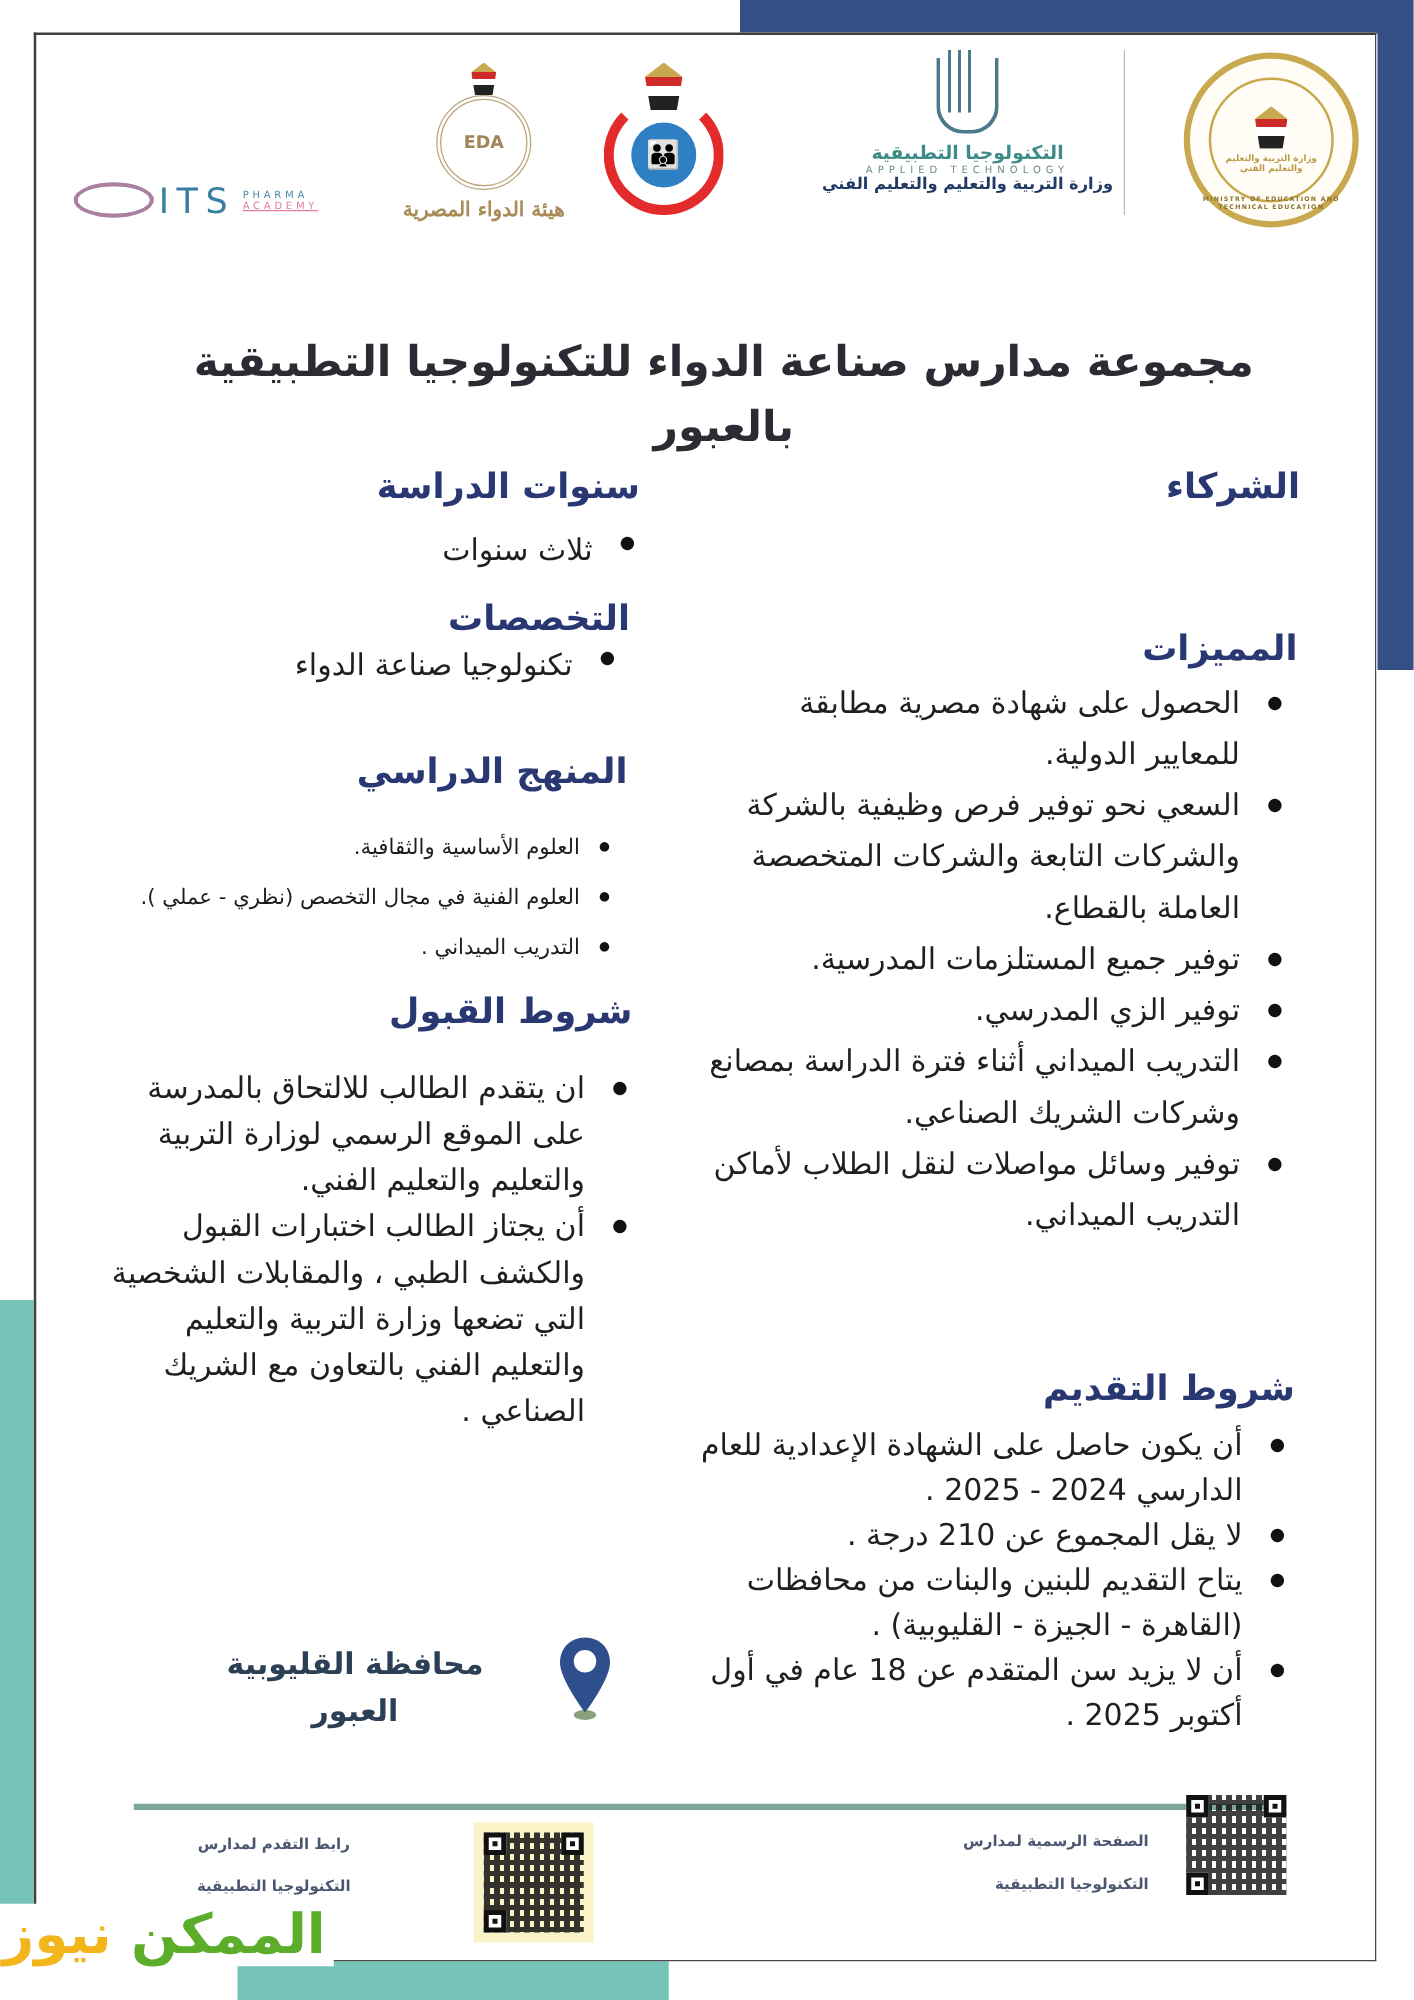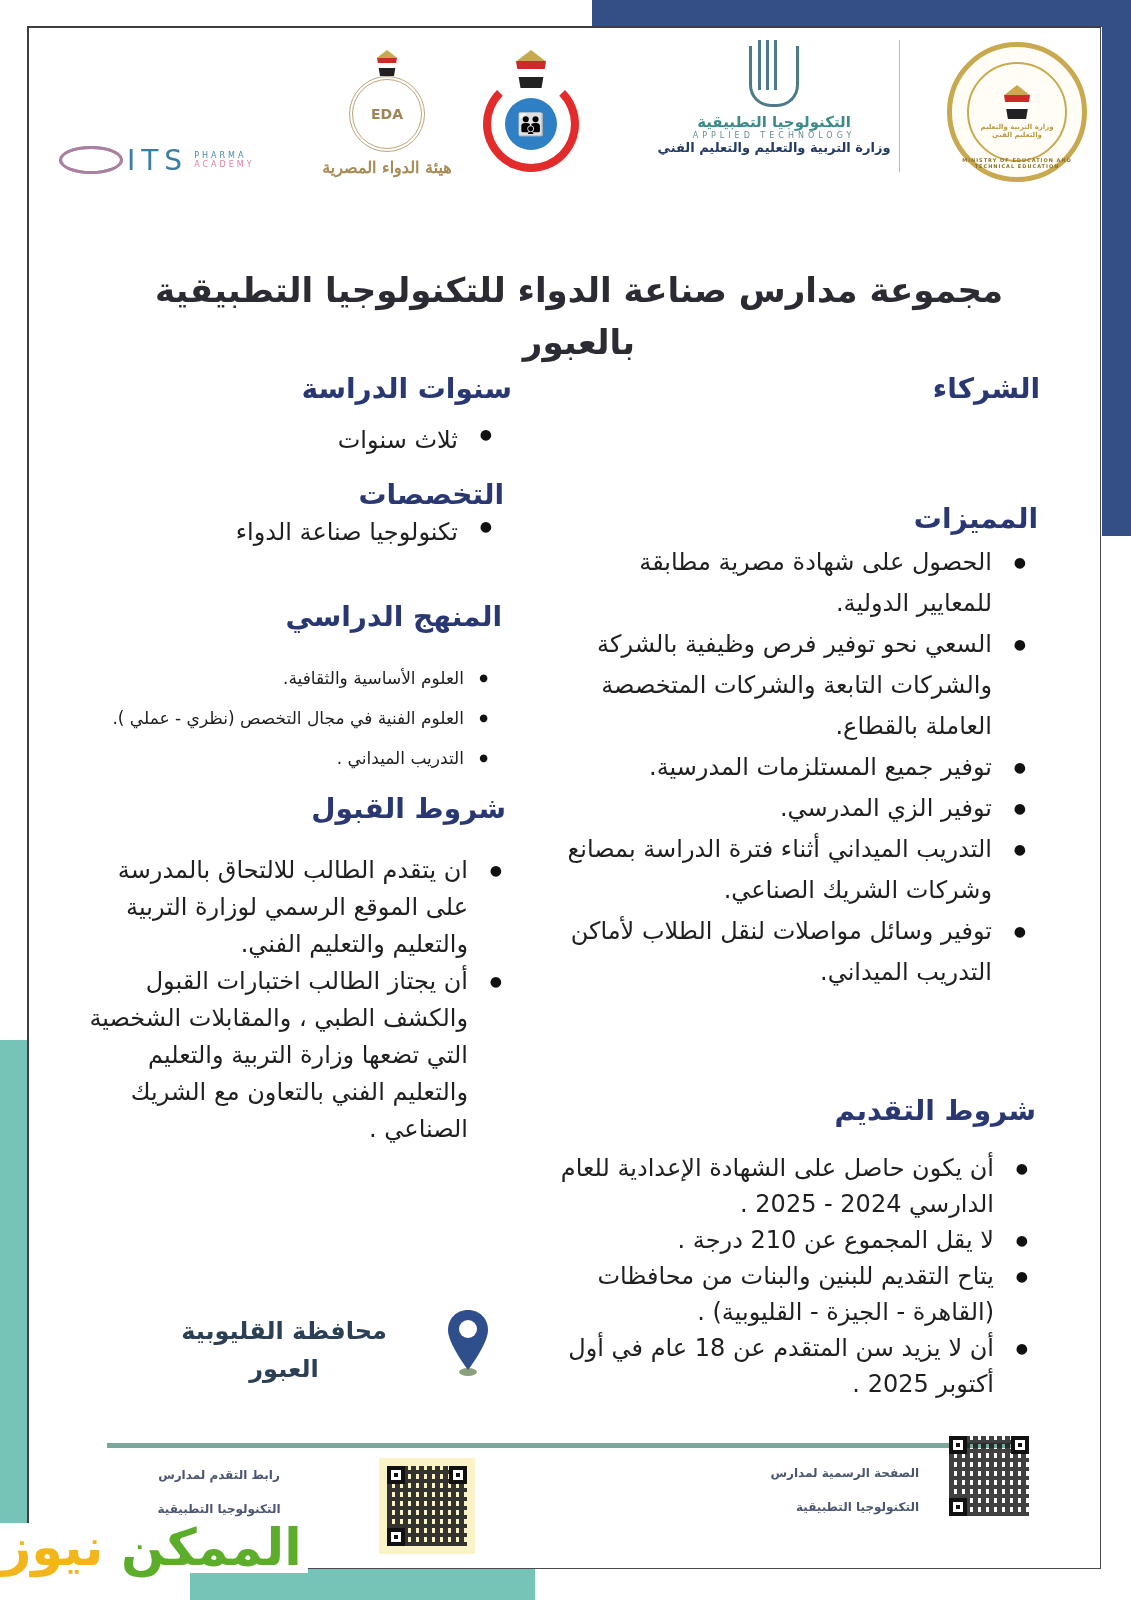--- a/index.html
+++ b/index.html
@@ -50,21 +50,21 @@
   .eda-ring { width:76px; height:76px; border-radius:50%; border:4px double #bca47a; margin:0 auto; display:flex; align-items:center; justify-content:center; flex-direction:column; box-sizing:border-box; }
   .eda-text { color:#9f8558; font-size:14px; font-weight:bold; }
   .eda-ar { color:#a88b57; font-family:"DejaVu Serif", serif; font-size:22px; font-weight:bold; margin-top:6px; }
 
   .logo-its { left:30px; top:110px; width:220px; height:44px; display:flex; align-items:center; }
   .its-dna { width:64px; height:36px; position:relative; }
   .its-dna span { position:absolute; top:4px; width:64px; height:28px; border:3px solid #3a7ea1; border-radius:50%; box-sizing:border-box; }
   .its-dna .b { border-color:#e07fa0; transform:scaleX(-1); opacity:.7; }
   .its-word { font-size:28px; letter-spacing:6px; color:#3a7ea1; margin-left:4px; }
   .its-sub { display:flex; flex-direction:column; font-size:8px; letter-spacing:3px; margin-left:6px; }
-  .its-sub .p { color:#4a8aa8; } .its-sub .a { color:#e07fa0; }
+  .its-sub .p { color:#4a8aa8; } .its-sub .a { color:#e07fa0;text-decoration:underline; }
 
   
   .rtl { direction:rtl; text-align:right; }
   .title { position:absolute; left:60px; top:236px; width:980px; text-align:center; font-size:34px; font-weight:bold; color:#2b2b33; line-height:52px; }
   .h { font-weight:bold; color:#293873; font-size:28px; }
   .t { font-size:24px; color:#1f1f1f; }
   ul.b { list-style:none; margin:0; padding:0; }
   ul.b li { position:relative; padding-right:40px; }
   ul.b li::before { content:"●"; position:absolute; right:6px; top:0; font-size:14px; color:#111; }
 
@@ -88,21 +88,21 @@
 
   .qr { position:absolute; background:
       repeating-linear-gradient(0deg,#111 0 4px,transparent 4px 9px),
       repeating-linear-gradient(90deg,#111 0 5px,transparent 5px 8px); }
   .qr-wrap { position:absolute; padding:6px; box-sizing:border-box; }
   .qr-finder { position:absolute; width:18px; height:18px; border:4px solid #111; background:#fff; box-sizing:border-box; }
   .qr-finder::after { content:""; position:absolute; left:3px; top:3px; width:4px; height:4px; background:#111; }
 
   .foot-text { position:absolute; text-align:center; font-size:12px; color:#4b5670; line-height:34px; font-weight:bold; }
 
-  .watermark { position:absolute; left:0; top:1523px; font-size:51px; font-weight:bold; line-height:50px; direction:rtl; }
+  .watermark { position:absolute; left:0; top:1523px; font-size:44px; font-weight:bold; line-height:50px; direction:rtl; }
   .wm-a { color:#f2b51b; } .wm-b { color:#5cae2a; }
 </style>
 </head>
 <body>
 
 <div class="blue-top"></div>
 <div class="blue-right"></div>
 <div class="teal-left"></div>
 <div class="teal-bottom"></div>
 
@@ -158,29 +158,29 @@
   <ul class="b t rtl features" style="top:514px;right:68px;">
     <li>الحصول على شهادة مصرية مطابقة للمعايير الدولية.</li>
     <li>السعي نحو توفير فرص وظيفية بالشركة والشركات التابعة والشركات المتخصصة العاملة بالقطاع.</li>
     <li>توفير جميع المستلزمات المدرسية.</li>
     <li>توفير الزي المدرسي.</li>
     <li>التدريب الميداني أثناء فترة الدراسة بمصانع وشركات الشريك الصناعي.</li>
     <li>توفير وسائل مواصلات لنقل الطلاب لأماكن التدريب الميداني.</li>
   </ul>
 
   <div class="abs h rtl" style="top:1066px;right:64px;">شروط التقديم</div>
-  <ul class="b t rtl apply" style="top:1110px;right:66px;margin-top:12px;">
+  <ul class="b t rtl apply" style="top:1110px;right:66px;">
     <li>أن يكون حاصل على الشهادة الإعدادية للعام الدارسي 2024 - 2025 .</li>
     <li>لا يقل المجموع عن 210 درجة .</li>
     <li>يتاح التقديم للبنين والبنات من محافظات (القاهرة - الجيزة - القليوبية) .</li>
     <li>أن لا يزيد سن المتقدم عن 18 عام في أول أكتوبر 2025 .</li>
   </ul>
 
   <div class="abs h rtl" style="top:344px;right:588px;">سنوات الدراسة</div>
-  <ul class="b t rtl years" style="top:398px;right:602px;">
+  <ul class="b t rtl years" style="top:398px;right:586px;">
     <li>ثلاث سنوات</li>
   </ul>
 
   <div class="abs h rtl" style="top:450px;right:596px;">التخصصات</div>
   <ul class="b t rtl spec" style="top:490px;right:602px;">
     <li>تكنولوجيا صناعة الدواء</li>
   </ul>
 
   <div class="abs h rtl" style="top:572px;right:598px;">المنهج الدراسي</div>
   <ul class="b rtl curr" style="top:630px;right:606px;">

